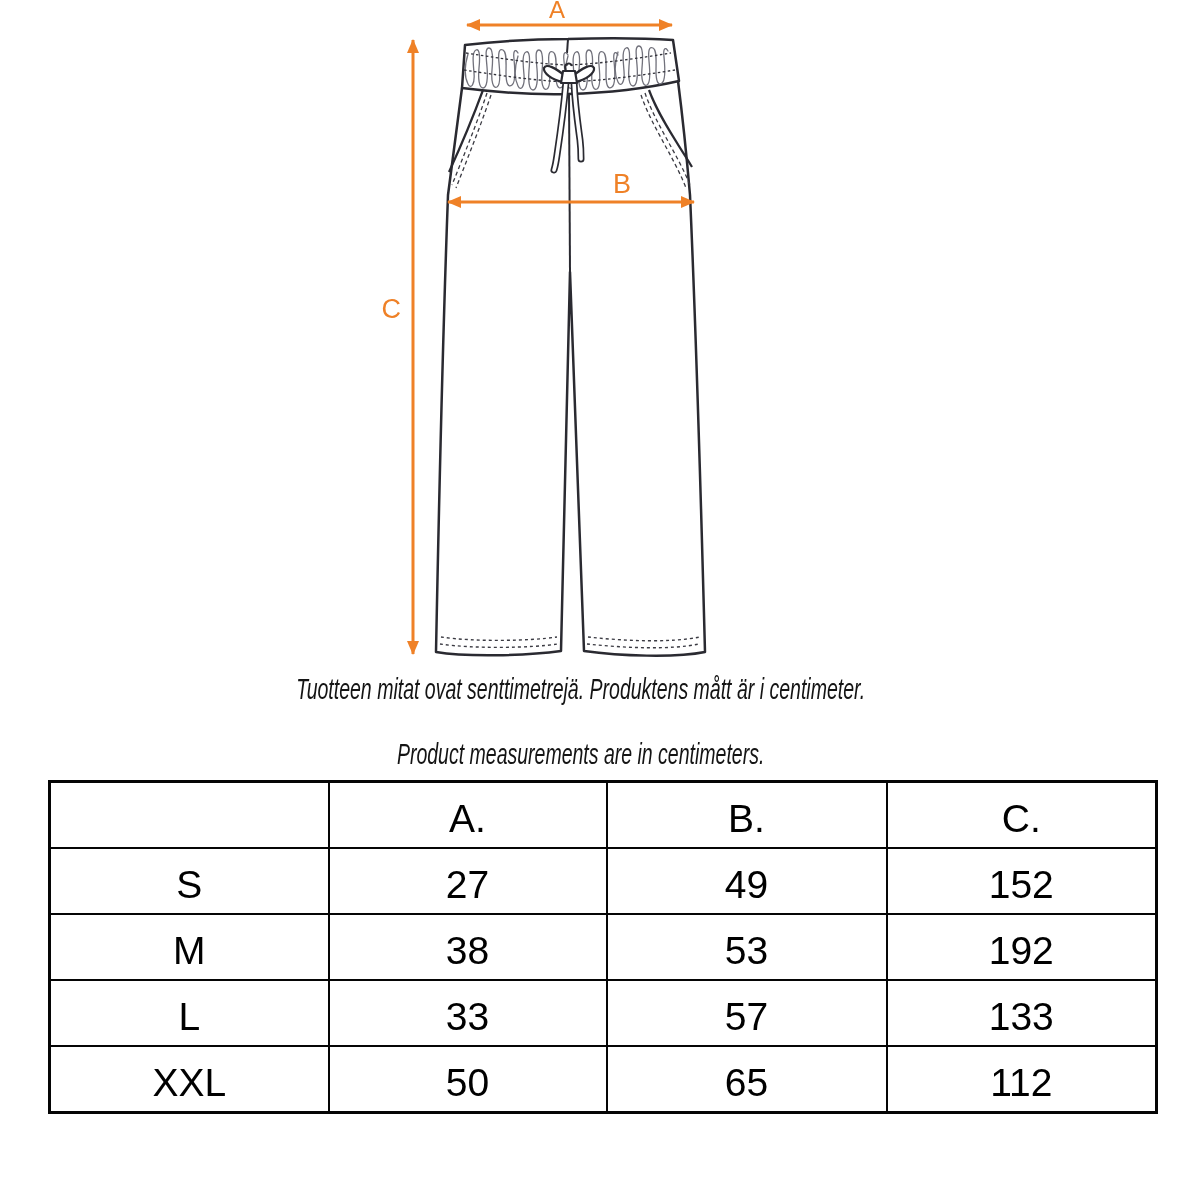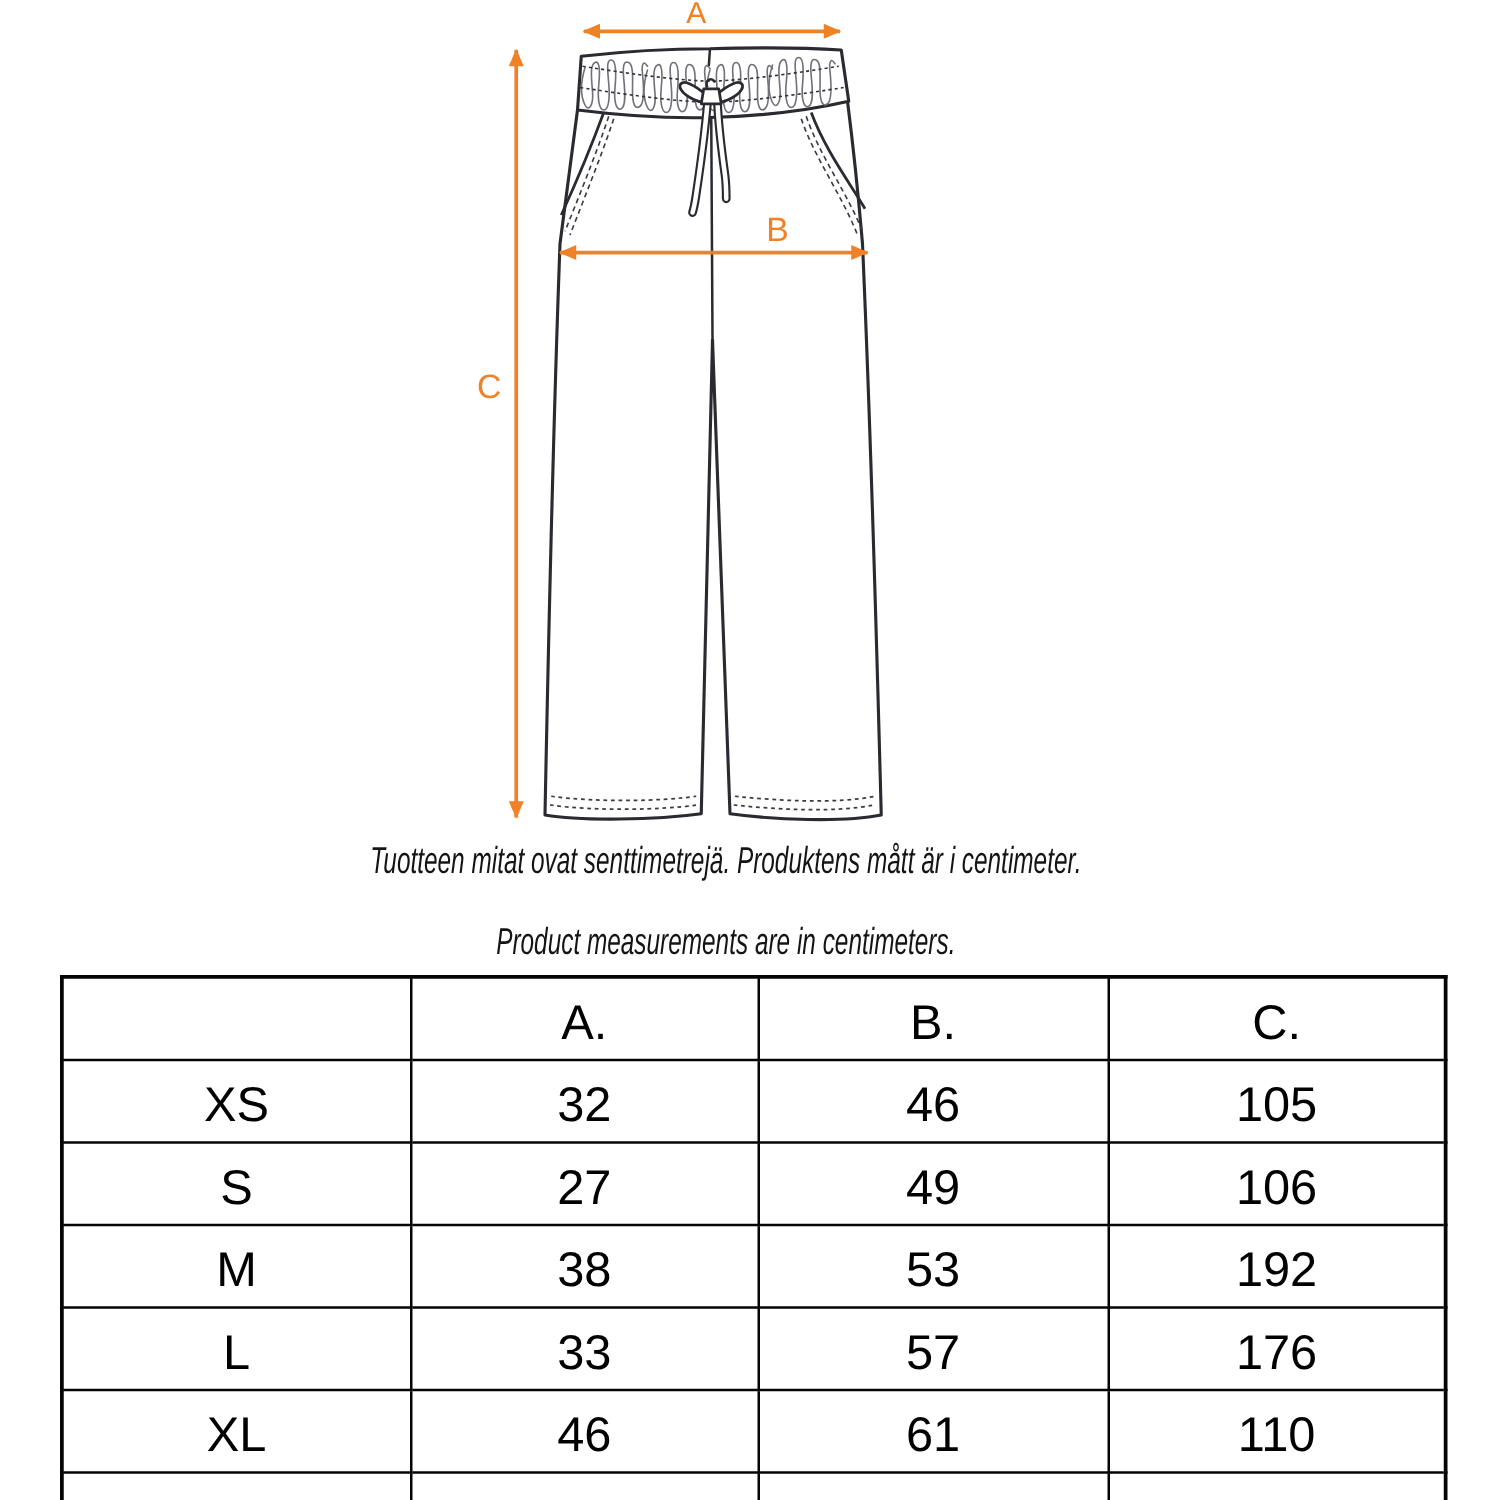--- a/index.html
+++ b/index.html
@@ -117,48 +117,36 @@
   <thead>
     <tr>
       <th></th>
       <th>A.</th>
       <th>B.</th>
       <th>C.</th>
     </tr>
   </thead>
   <tbody>
     <tr>
-      <td>XS</td>
-      <td>32</td>
-      <td>46</td>
-      <td>105</td>
-    </tr>
-    <tr>
       <td>S</td>
       <td>27</td>
       <td>49</td>
-      <td>106</td>
+      <td>152</td>
     </tr>
     <tr>
       <td>M</td>
       <td>38</td>
       <td>53</td>
       <td>192</td>
     </tr>
     <tr>
       <td>L</td>
       <td>33</td>
       <td>57</td>
-      <td>176</td>
-    </tr>
-    <tr>
-      <td>XL</td>
-      <td>46</td>
-      <td>61</td>
-      <td>110</td>
+      <td>133</td>
     </tr>
     <tr>
       <td>XXL</td>
       <td>50</td>
       <td>65</td>
       <td>112</td>
     </tr>
   </tbody>
 </table>
 </div>

